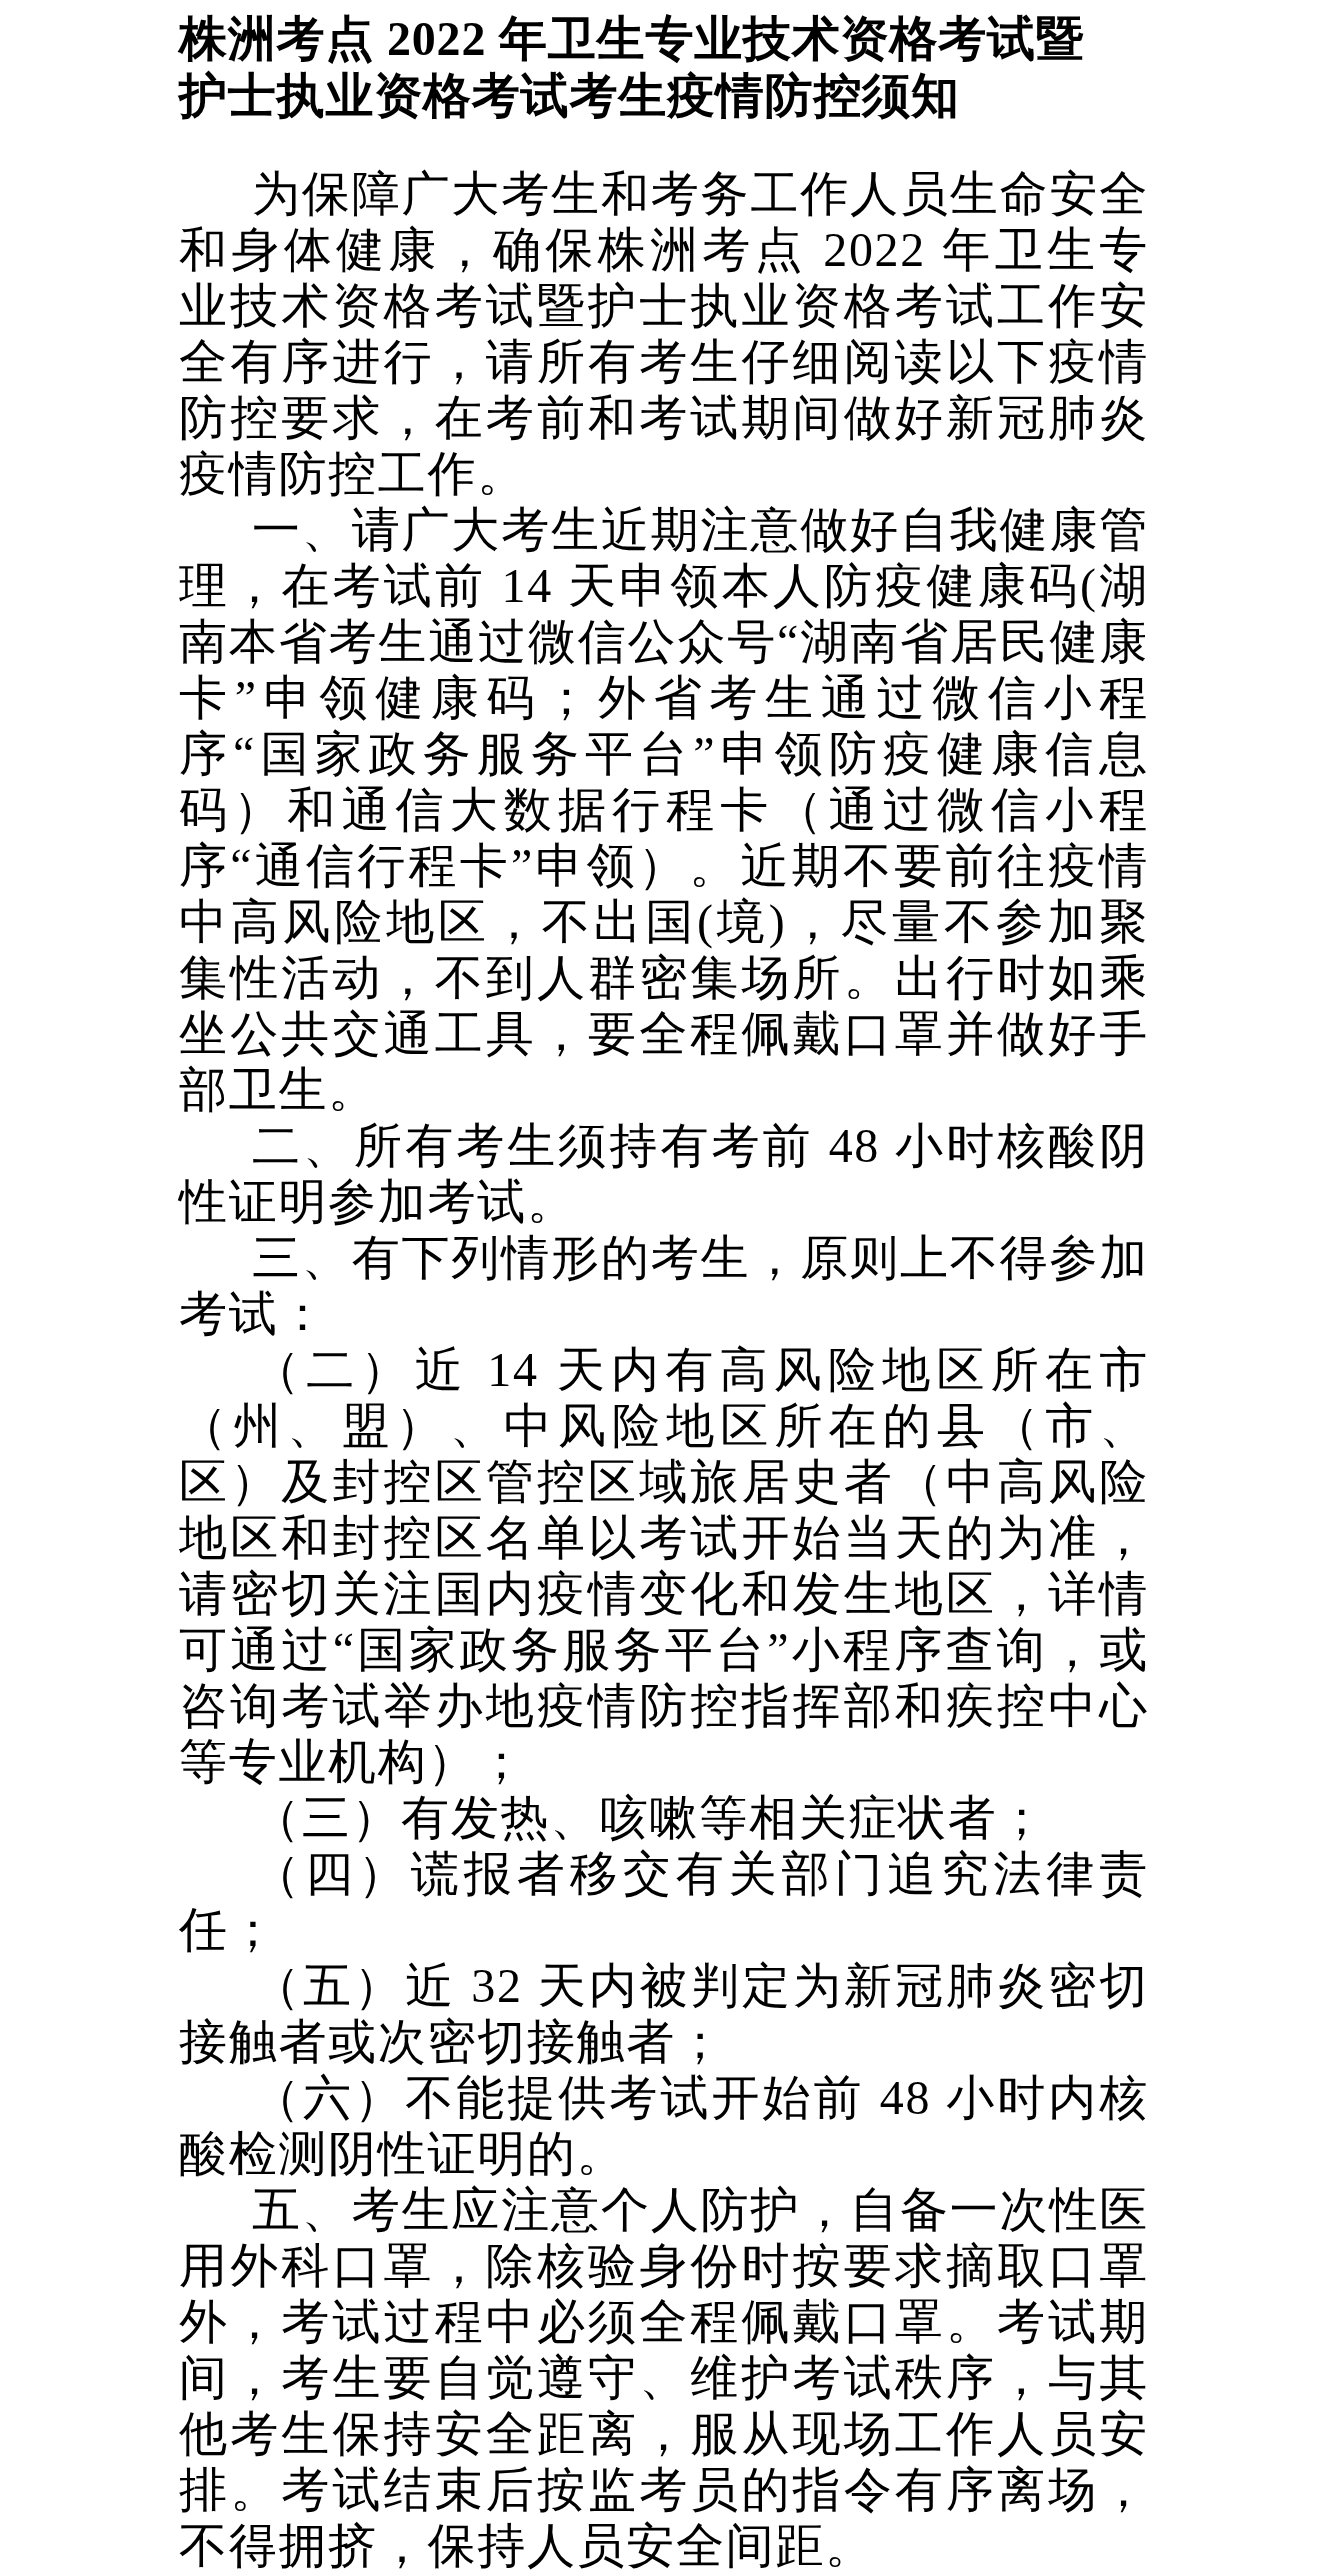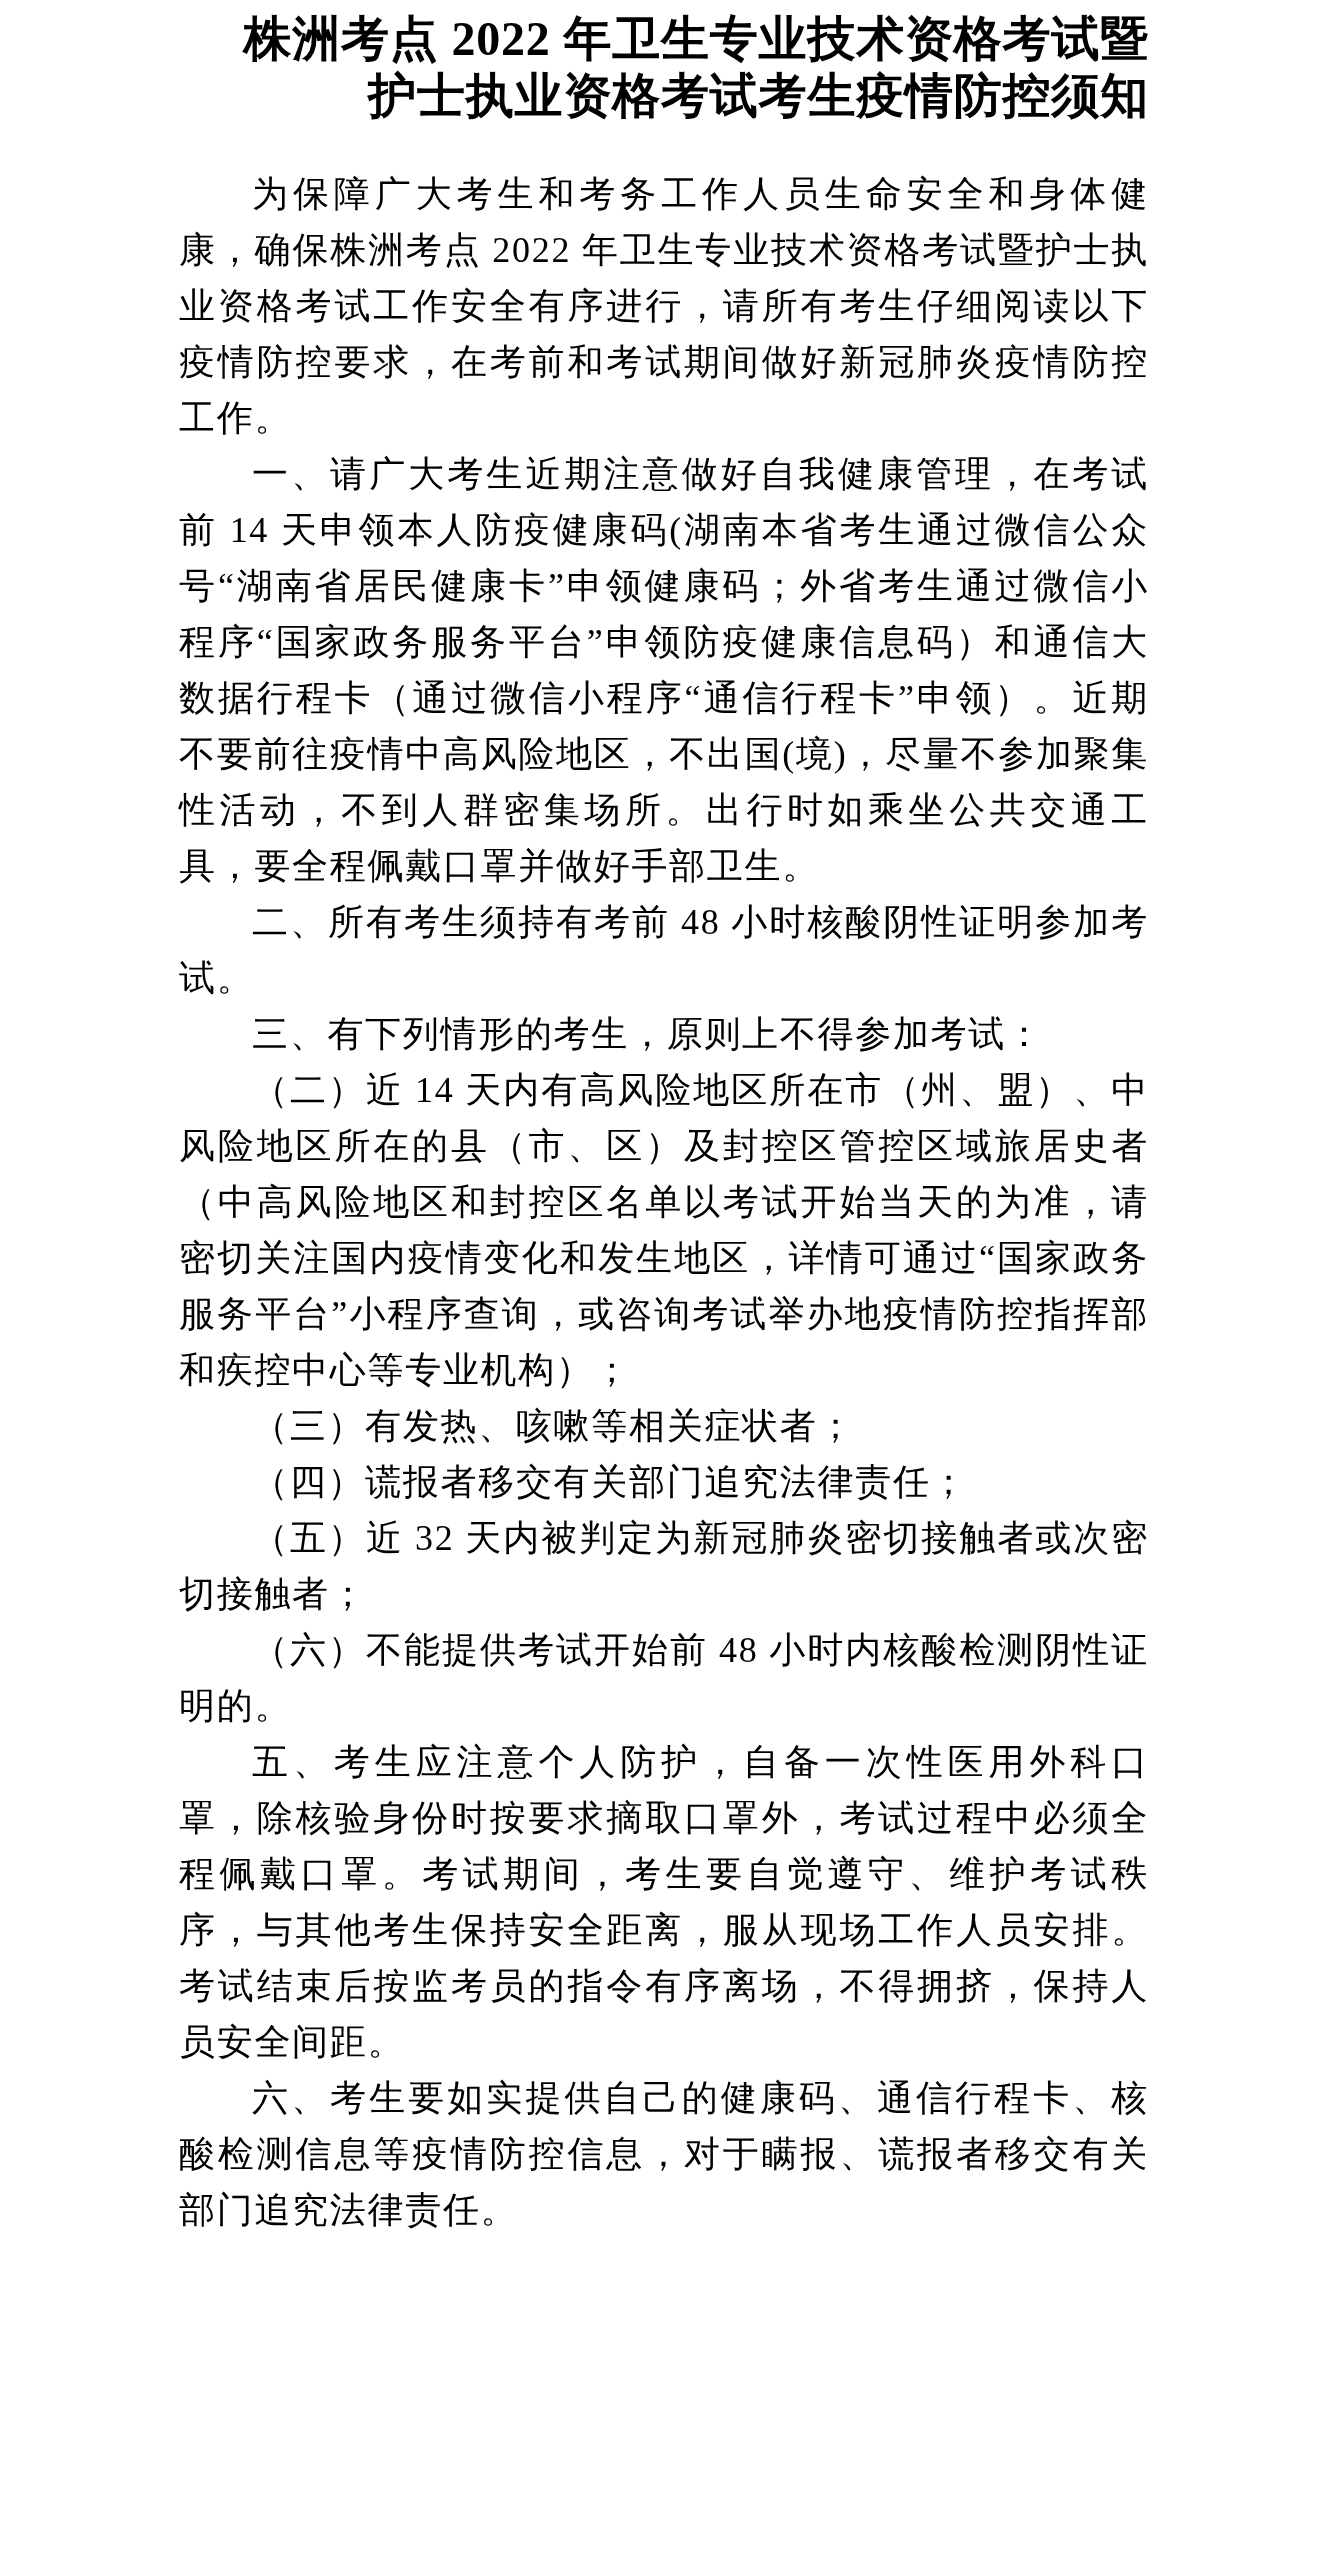--- a/index.html
+++ b/index.html
@@ -12,32 +12,32 @@
     width: 1319px;
     min-height: 2576px;
     box-sizing: border-box;
     background: #ffffff;
     color: #000000;
     padding: 10px 170px 33px 179px;
     font-family: "Liberation Serif", "DejaVu Serif", serif;
   }
   .doc-title {
     margin: 0 0 42px 0;
-    text-align: right;
+    text-align: left;
     font-size: 48px;
     font-weight: bold;
     line-height: 57px;
     letter-spacing: 0.8px;
   }
   .title-line {
     display: block;
   }
   .doc-body p.para {
     margin: 0;
-    font-size: 36px;
+    font-size: 48px;
     line-height: 56px;
     letter-spacing: 1.7px;
     text-align: justify;
     text-justify: inter-character;
     text-indent: 73px;
     word-break: break-all;
   }
 </style>
 </head>
 <body>

